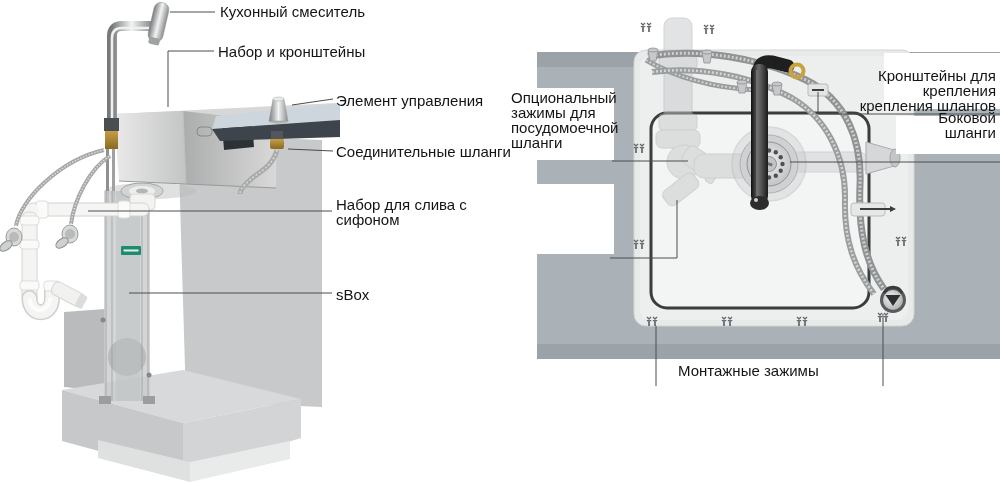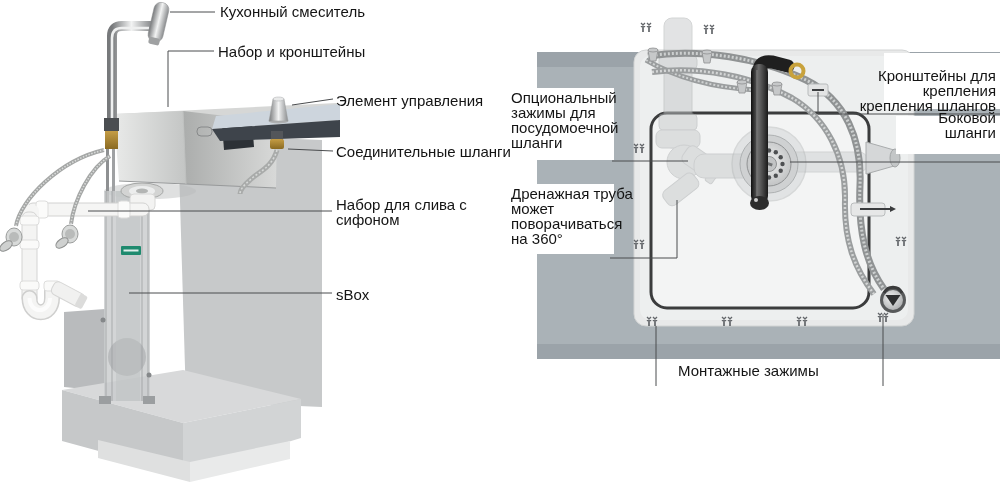--- a/index.html
+++ b/index.html
@@ -321,26 +321,20 @@
   </div>
   <div class="lbl" style="left:336px;top:144px">Соединительные шланги</div>
   <div class="lbl" style="left:336px;top:287px">sBox</div>
 
   <div class="lbl" style="left:511px;top:90px">
     <div>Опциональный</div>
     <div>зажимы для</div>
     <div>посудомоечной</div>
     <div>шланги</div>
   </div>
-  <div class="lbl" style="left:511px;top:186px">
-    <div>Дренажная труба</div>
-    <div>может</div>
-    <div>поворачиваться</div>
-    <div>на 360°</div>
-  </div>
   <div class="lbl rt" style="right:4px;top:68px">
     <div>Кронштейны для</div>
     <div>крепления</div>
     <div>крепления шлангов</div>
   </div>
   <div class="lbl rt" style="right:4px;top:110px">
     <div>Боковой</div>
     <div>шланги</div>
   </div>
   <div class="lbl" style="left:678px;top:363px">Монтажные зажимы</div>

